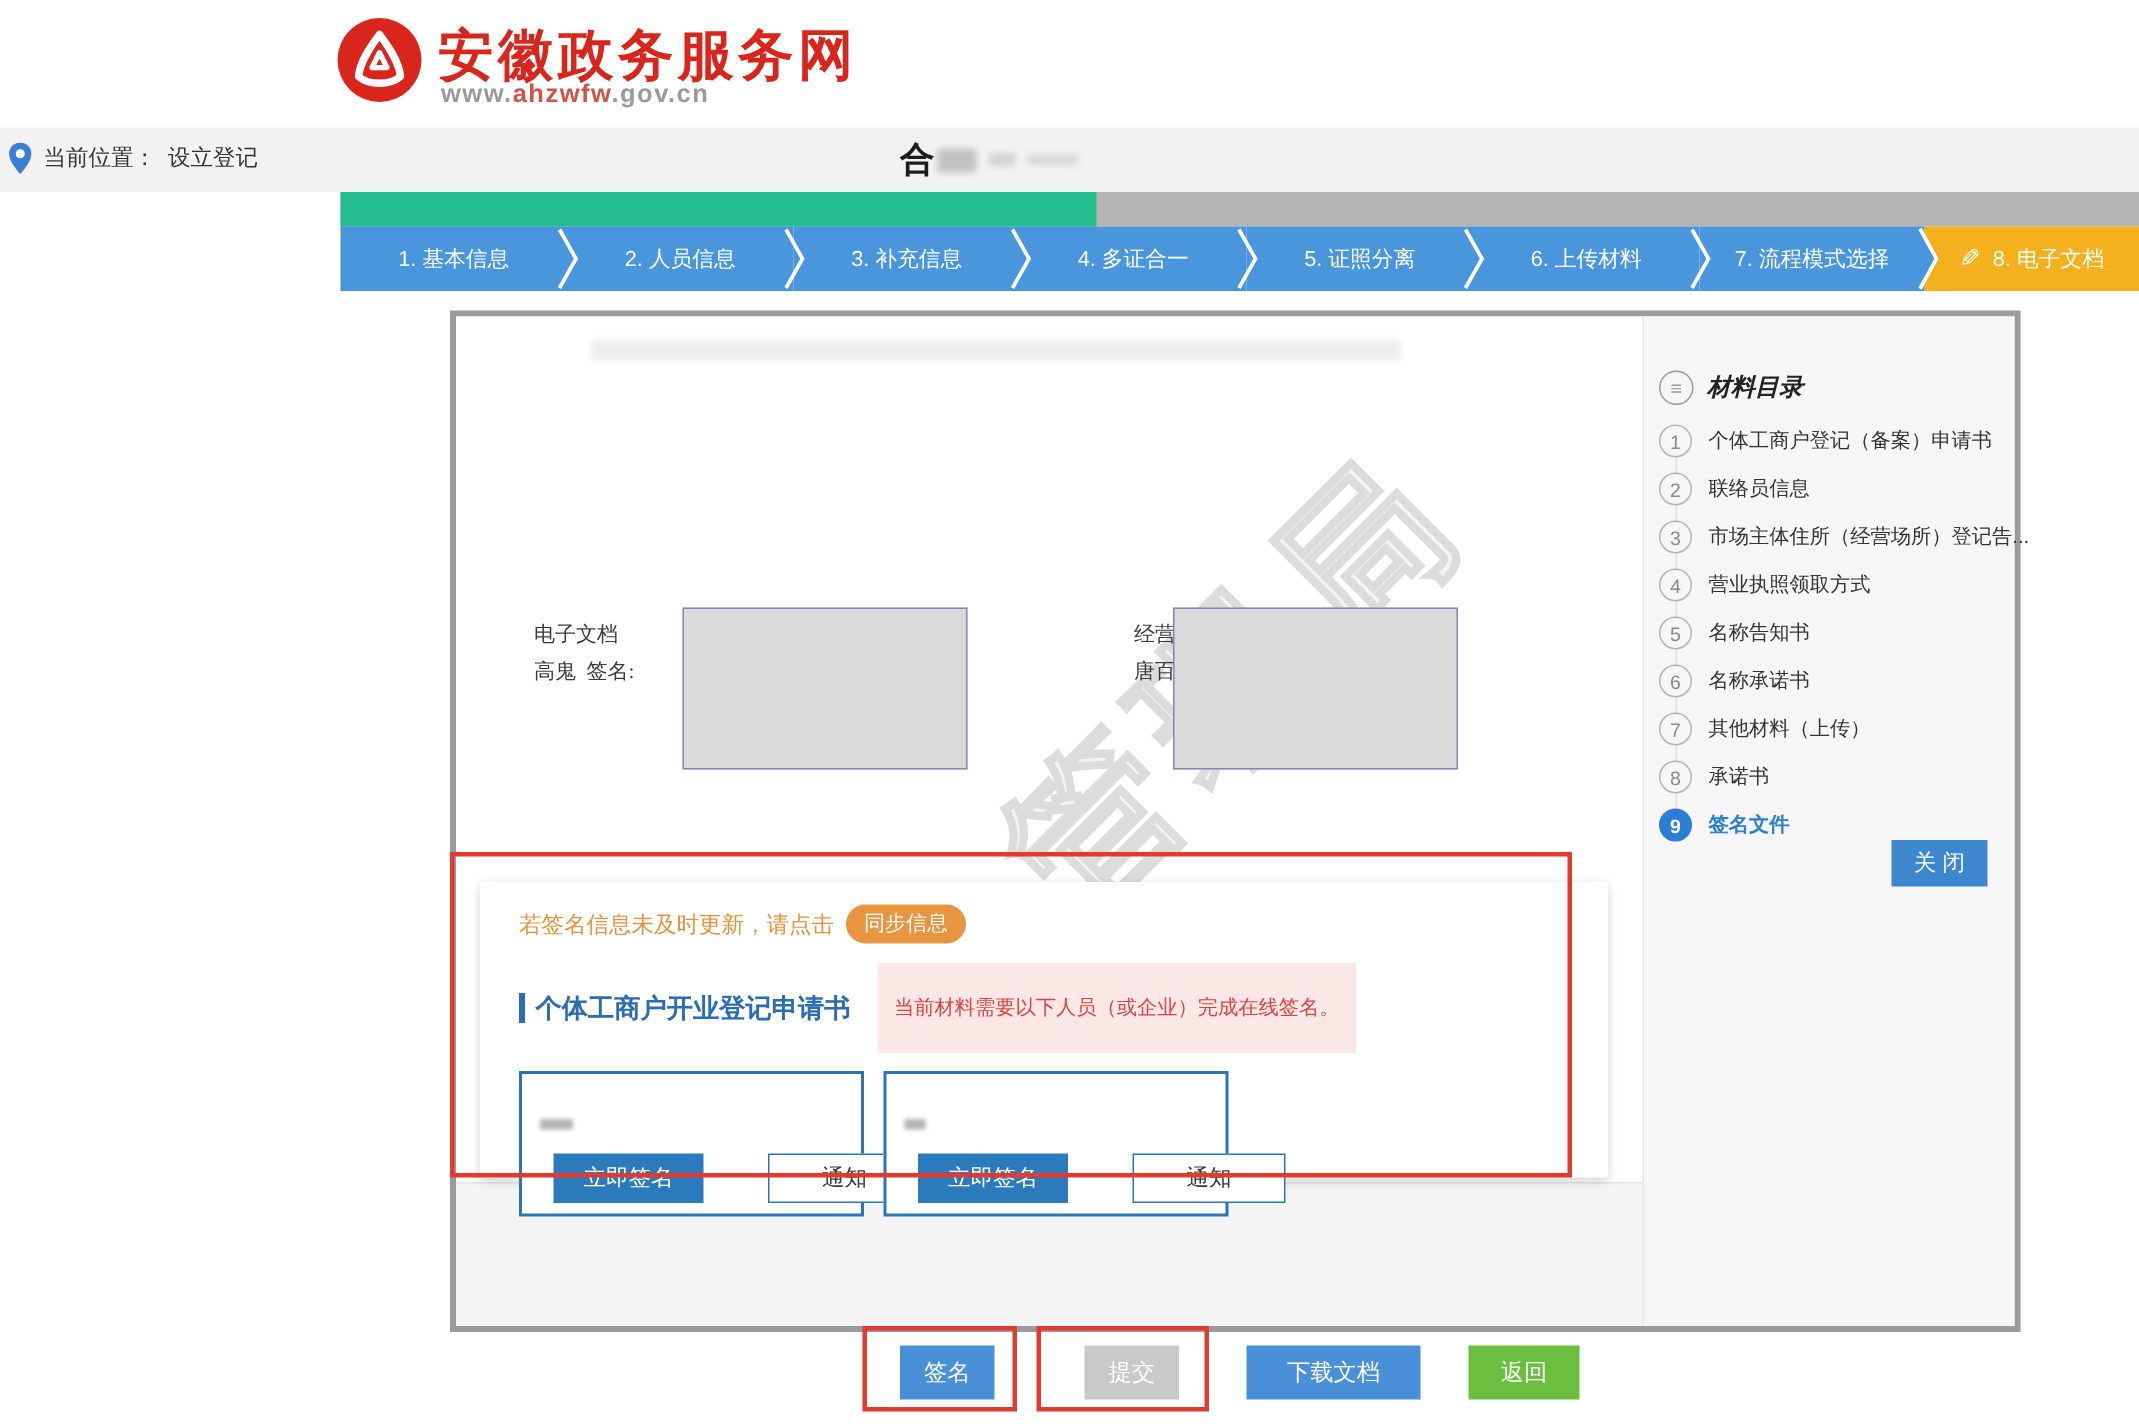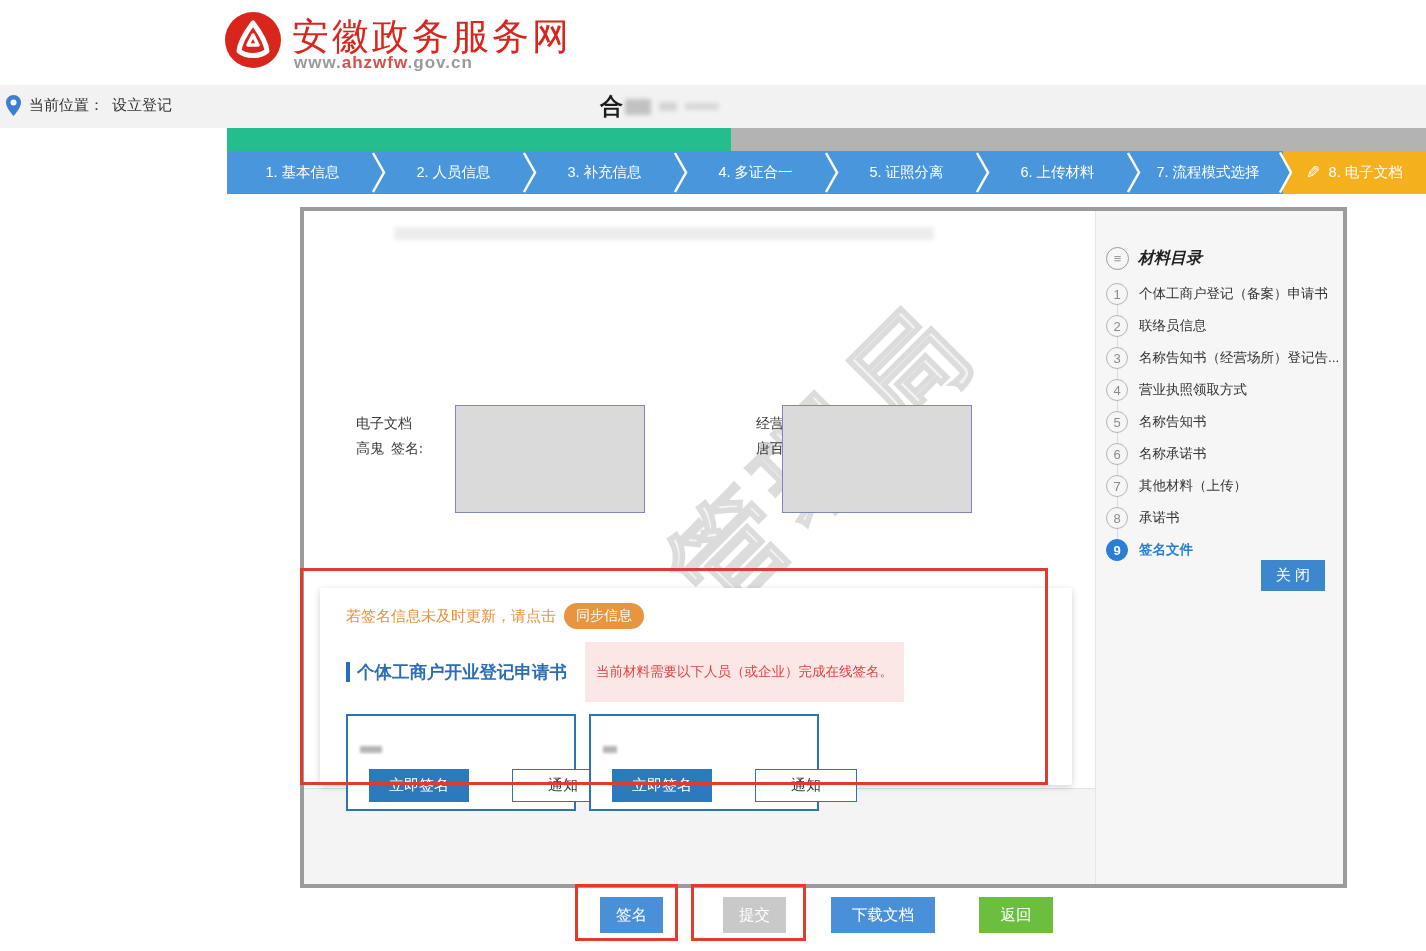--- a/index.html
+++ b/index.html
@@ -3,21 +3,21 @@
 <meta charset="utf-8">
 <style>
   * { margin:0; padding:0; box-sizing:border-box; }
   html,body { background:#fff; }
   body { font-family:"Liberation Sans","DejaVu Sans",sans-serif; }
   #stage { position:relative; width:1426px; height:951px; background:#fff; overflow:hidden; }
 
   
   .header { position:absolute; left:0; top:0; width:100%; height:85px; background:#fff; }
   .logo { position:absolute; left:224px; top:11px; }
-  .site-title { position:absolute; left:292px; top:12px; font-size:37px; font-weight:normal; color:#d9261c; letter-spacing:3px; }
+  .site-title { position:absolute; left:292px; top:12px; font-size:37px; font-weight:bold; color:#d9261c; letter-spacing:3px; }
   .site-url { position:absolute; left:294px; top:53px; font-size:17px; font-weight:bold; color:#9a9a9a; letter-spacing:1px; }
   .site-url .dom { color:#d05248; }
 
   
   .crumb-bar { position:absolute; left:0; top:85px; width:100%; height:43px; background:#f2f2f2; }
   .crumb-inner { position:absolute; left:6px; top:10px; display:flex; align-items:center; gap:8px; font-size:15px; color:#333; }
   .center-title { position:absolute; left:600px; top:6px; font-size:23px; font-weight:bold; color:#1c1c1c; display:flex; align-items:center; }
   .smudge { display:inline-block; background:#9b9b9b; opacity:.55; filter:blur(2px); border-radius:2px; }
 
   
@@ -78,21 +78,21 @@
   .mat-item .lbl { font-size:13.5px; color:#333; white-space:nowrap; }
   .mat-item.active .num-c { background:#2a7fd4; border-color:#2a7fd4; color:#fff; font-weight:bold; }
   .mat-item.active .lbl { color:#2a7fd4; font-weight:bold; }
   .close-btn { position:absolute; right:18px; top:349px; background:#3d87cf; color:#fff; font-size:15px;
                border:none; padding:6px 15px; cursor:pointer; }
 
   
   .fbtn { position:absolute; top:897px; height:36px; border:none; color:#fff; font-size:15.5px; cursor:pointer; }
   .fb-sign { left:600px; width:63px; background:#4a90d9; }
   .fb-submit { left:723px; width:63px; background:#c9c9c9; }
-  .fb-down { left:831px; width:104px; background:#4a90d9; }
+  .fb-down { left:831px; width:116px; background:#4a90d9; }
   .fb-back { left:979px; width:74px; background:#6cbe3f; }
 </style>
 </head>
 <body>
 
 <div id="stage">
 
   <div class="header">
     <div class="logo">
       <svg width="58" height="58" viewBox="0 0 58 58">
@@ -241,21 +241,21 @@
       <div class="mat-item" style="top:72px">
           <span class="num-c">1</span>
           <span class="lbl">个体工商户登记（备案）申请书</span>
         </div>
       <div class="mat-item" style="top:104px">
           <span class="num-c">2</span>
           <span class="lbl">联络员信息</span>
         </div>
       <div class="mat-item" style="top:136px">
           <span class="num-c">3</span>
-          <span class="lbl">名称告知书（经营场所）登记告...</span>
+          <span class="lbl">市场主体住所（经营场所）登记告...</span>
         </div>
       <div class="mat-item" style="top:168px">
           <span class="num-c">4</span>
           <span class="lbl">营业执照领取方式</span>
         </div>
       <div class="mat-item" style="top:200px">
           <span class="num-c">5</span>
           <span class="lbl">名称告知书</span>
         </div>
       <div class="mat-item" style="top:232px">

